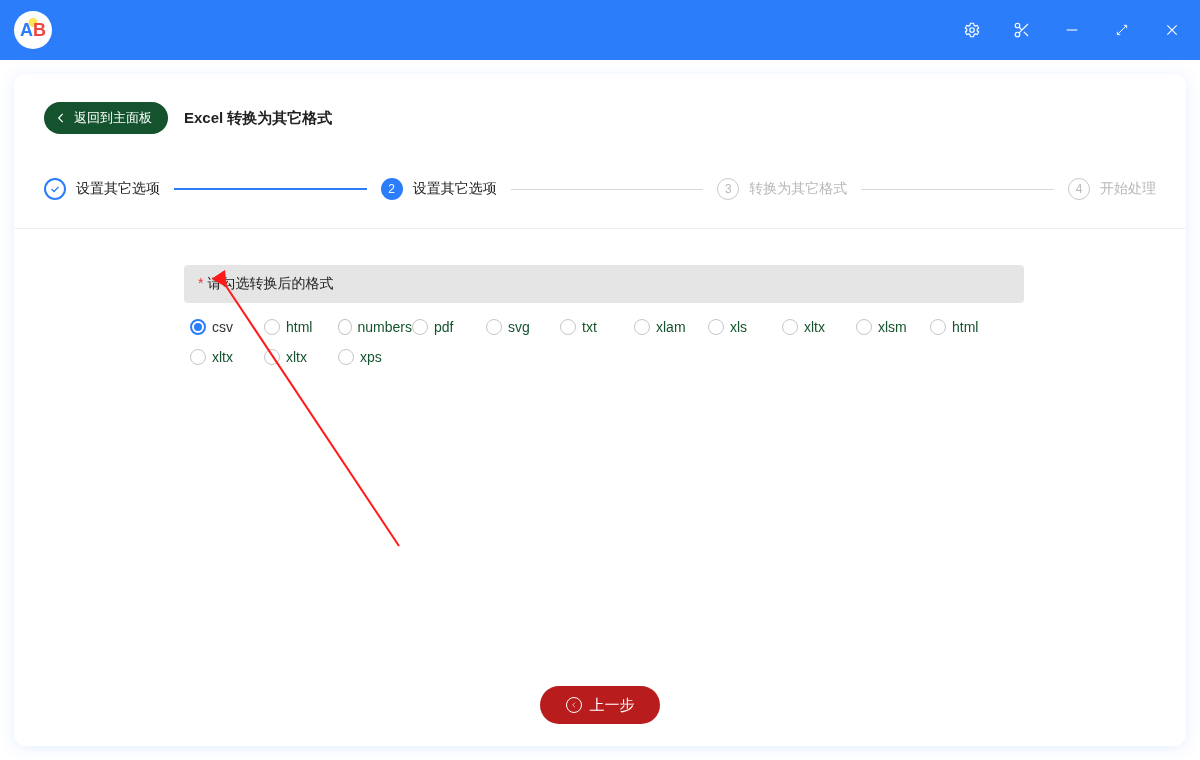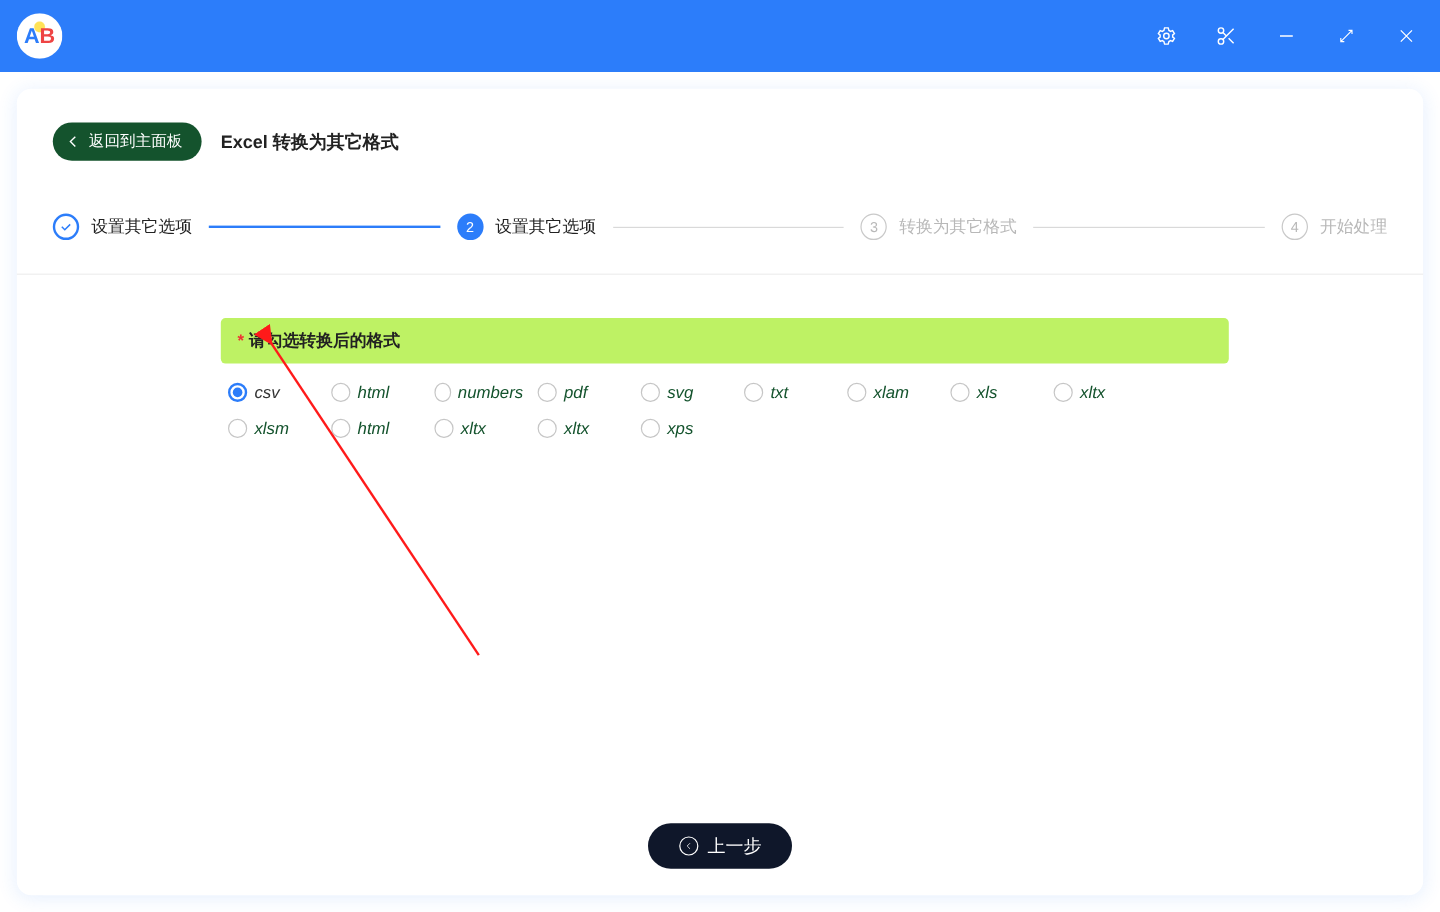--- a/index.html
+++ b/index.html
@@ -56,46 +56,46 @@
   .step-badge.todo    { background:#fff; border:1px solid #c9c9c9; color:#b8b8b8; }
   .step-label         { font-size:14px; color:#222; }
   .step.todo .step-label { color:#b8b8b8; }
   .connector { flex:1; height:1px; background:#d9d9d9; margin:0 14px; }
   .connector.done { height:2px; background:#2c7dfa; }
   .stepper-underline  { height:1px; background:#eee; margin:14px -30px 0; }
 
   
   .section { margin:36px 0 0 140px; width:840px; }
   .section-head {
-    background:#bef264; border-radius:4px; padding:10px 14px;
-    font-size:14px; font-weight:700; color:#222;
+    background:#e5e5e5; border-radius:4px; padding:10px 14px;
+    font-size:14px; font-weight:400; color:#222;
   }
   .section-head .req { color:#e33; margin-right:4px; }
   .radio-grid {
-    display:flex; flex-wrap:wrap; gap:14px 12px; padding:16px 6px 0;font-style:italic;
+    display:flex; flex-wrap:wrap; gap:14px 0; padding:16px 6px 0;
   }
   .radio {
     display:flex; align-items:center; gap:6px;
     font-size:14px; color:#14532d; cursor:pointer; width:74px;
   }
   .radio .dot {
     width:16px; height:16px; border-radius:50%; border:1px solid #c6c6c6;
     display:flex; align-items:center; justify-content:center;
   }
   .radio.on .dot   { border:2px solid #2c7dfa; }
   .radio.on .dot::after { content:""; width:8px; height:8px; border-radius:50%; background:#2c7dfa; }
   .radio.on        { color:#333; }
 
   
   .arrow-svg { position:absolute; left:180px; top:182px; pointer-events:none; }
 
   
   .footer { margin-top:auto; display:flex; justify-content:center; gap:40px; padding-top:14px; }
   .nav-btn {
-    background:#0f172a; color:#fff; border:none; border-radius:22px;
+    background:#b91c1c; color:#fff; border:none; border-radius:22px;
     height:38px; min-width:120px; padding:0 22px; font-size:15px;
     display:flex; align-items:center; justify-content:center; gap:8px; cursor:pointer;
   }
   .nav-btn .ring {
     width:16px; height:16px; border:1.5px solid #fff; border-radius:50%;
     display:flex; align-items:center; justify-content:center;
   }
   .nav-btn .ring svg { stroke:#fff; stroke-width:2; fill:none; }
 </style>
 </head>

